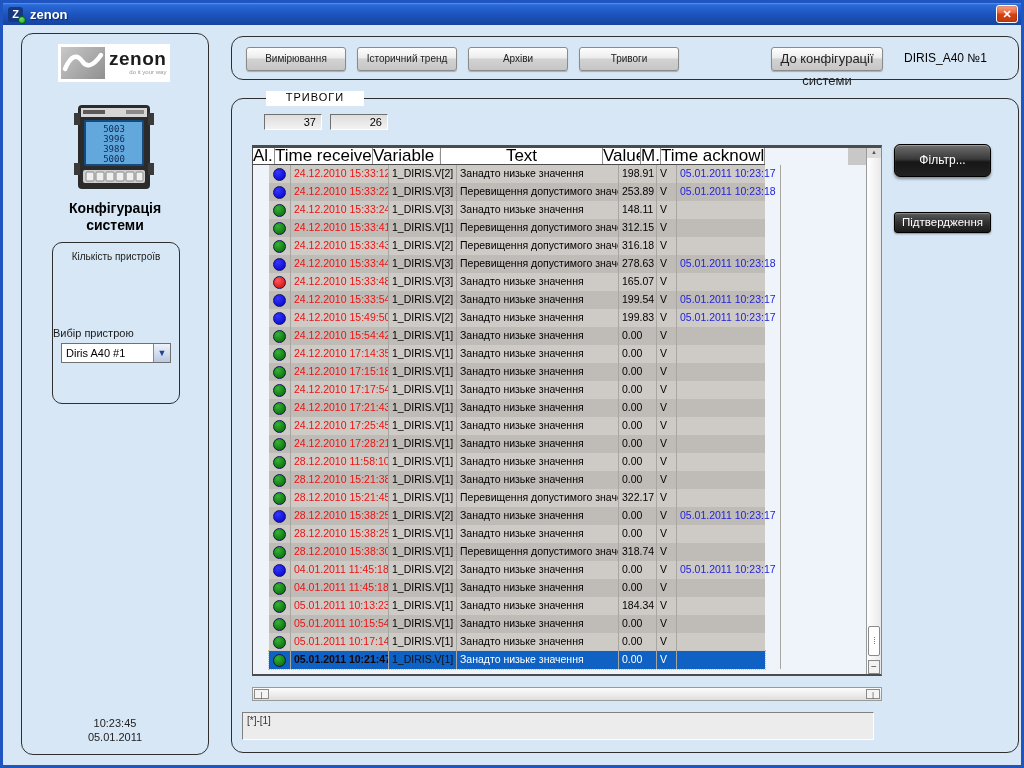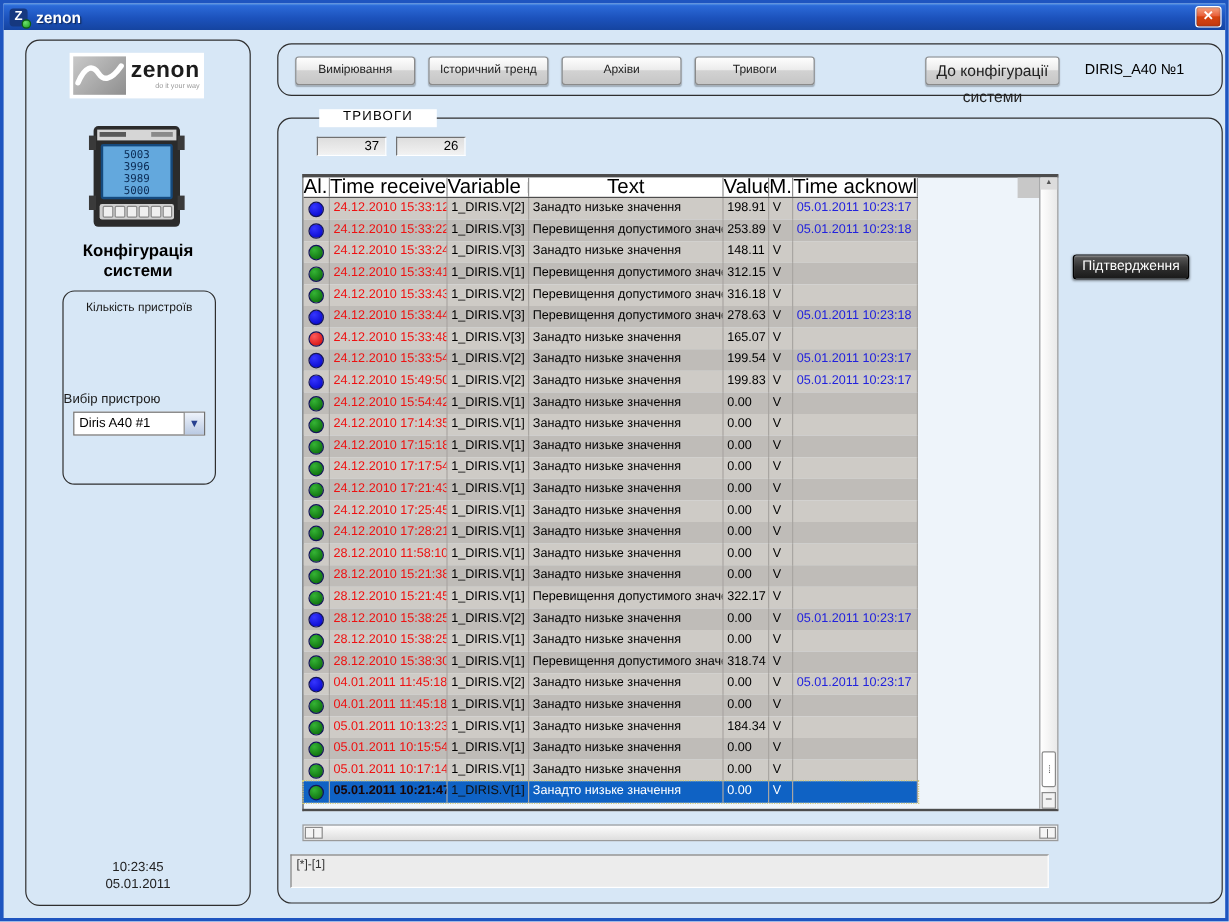--- a/index.html
+++ b/index.html
@@ -69,21 +69,21 @@
   .cf1 { left:32px; } .cf2 { left:98px; }
 
   
   .alarm-table { position:absolute; left:20px; top:46px; width:630px; height:531px;
     background:#eef4fa; border-top:3px solid #4c4c4c; border-left:1px solid #4c4c4c;
     border-right:1px solid #8a8a8a; border-bottom:2px solid #4c4c4c; }
   .thead { display:grid; grid-template-columns:22px 98px 68px 162px 38px 20px 104px;
     height:17px; background:#fff; border-bottom:1px solid #4c4c4c; width:512px; }
   .th { font-size:17px; color:#000; text-align:center; line-height:16px;
     border-right:1px solid #8f8f8f; overflow:hidden; white-space:nowrap; }
-  .tbody { width:512px; }
+  .tbody { width:512px;padding-left:16px; }
   .row { display:grid; grid-template-columns:22px 98px 68px 162px 38px 20px 104px;
     height:18px; align-items:center; cursor:pointer; }
   .row:nth-child(odd)  { background:#cecbc6; }
   .row:nth-child(even) { background:#bfbcb8; }
   .cell { font-size:10.5px; height:100%; line-height:17px; padding-left:3px;
     border-right:1px solid #a9a6a2; overflow:hidden; white-space:nowrap; }
   .c-time { color:#ee1111; }
   .c-var, .c-text, .c-val, .c-unit { color:#000; }
   .c-ack { color:#2222dd; }
   .c-icon { display:flex; align-items:center; justify-content:center; border-right:1px solid #a9a6a2; height:100%; }
@@ -545,16 +545,17 @@
       </div>
     </div>
 
     <div class="hscroll">
       <div class="hs-thumb">|</div>
       <div class="hs-right">|</div>
     </div>
 
     <div class="filter-box">[*]-[1]</div>
 
+    <button class="btn-dark filter-btn">Фільтр...</button>
     <button class="btn-dark ack-btn">Підтвердження</button>
   </div>
 
 </div>
 
 </body></html>

